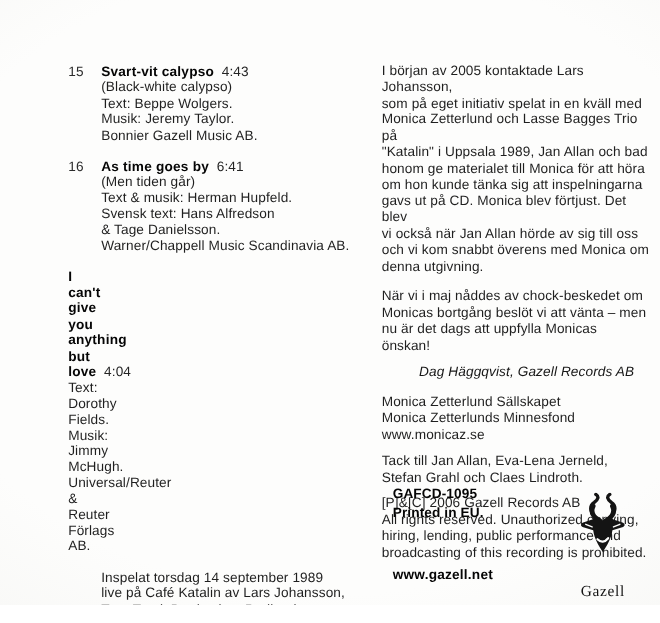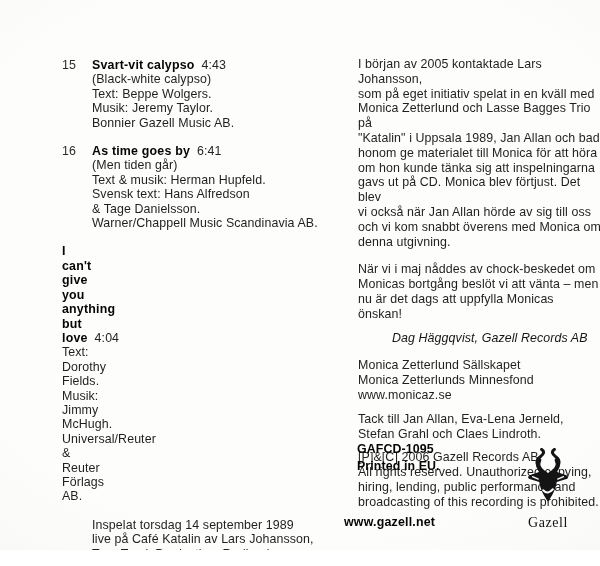--- a/index.html
+++ b/index.html
@@ -18,34 +18,34 @@
 
   
   .col-left { position:absolute; left:62px; top:58px; width:272px; }
   .track { display:grid; grid-template-columns:30px 1fr; margin-bottom:14px; }
   .track-num { color:#2b2b2b; }
   .track-title { font-weight:bold; color:#050505; letter-spacing:.2px;text-align:center; }
   .track-dur { margin-left:7px; color:#242424; }
   .credits-block { display:grid; grid-template-columns:30px 1fr; }
 
   
-  .col-right { position:absolute; left:358px; top:57px; width:243px; line-height:14.8px; }
+  .col-right { position:absolute; left:347px; top:57px; width:243px; line-height:14.8px; }
   .col-right p { margin:0 0 13px; }
   .col-right p.mb9 { margin-bottom:9px; }
   .signature { font-style:italic; margin-left:34px !important; color:#161616; }
 
   .catalog { position:absolute; left:357px; top:441px; line-height:16.5px; }
-  .website { position:absolute; left:344px; top:515px; font-weight:bold; color:#050505; letter-spacing:.2px; }
+  .website { position:absolute; left:357px; top:515px; font-weight:bold; color:#050505; letter-spacing:.2px; }
 
   
   .logo { position:absolute; left:511px; top:448px; width:74px; text-align:center; }
   .logo svg { display:block; margin:0 auto; }
   .logo-text {
     font-family:"Liberation Serif","DejaVu Serif",serif;
-    font-size:14px; color:#121212; letter-spacing:.6px; margin-top:2px;
+    font-size:14px; color:#121212; letter-spacing:.6px; margin-top:18px;
   }
 </style>
 </head>
 <body>
 
 <div class="page">
 
   <div class="col-left">
 
     <section class="track">

